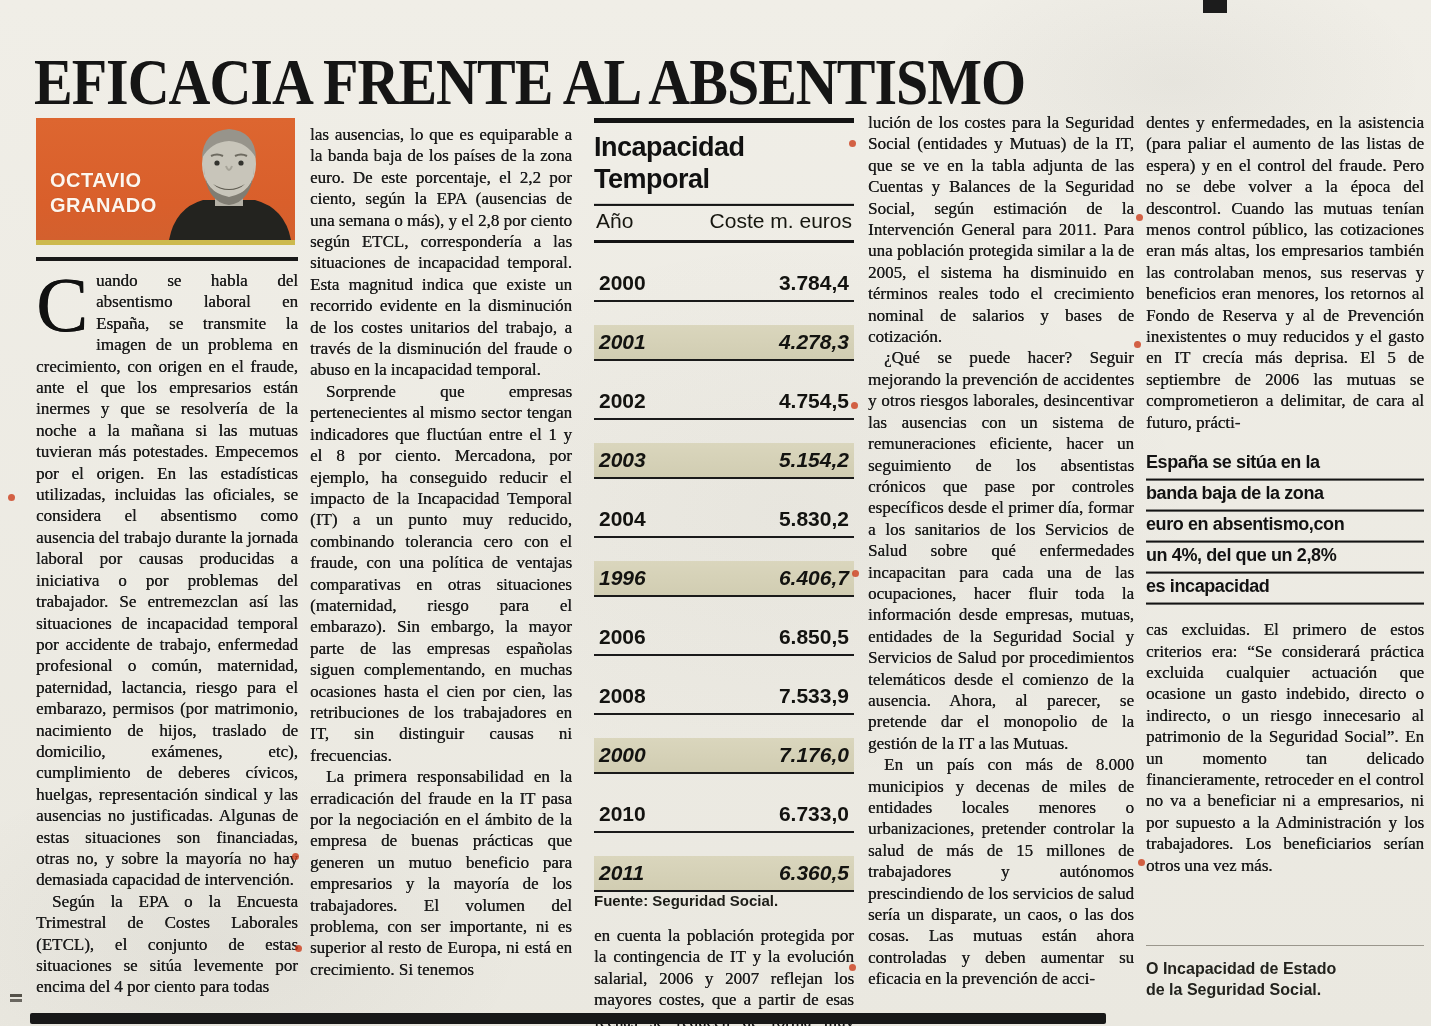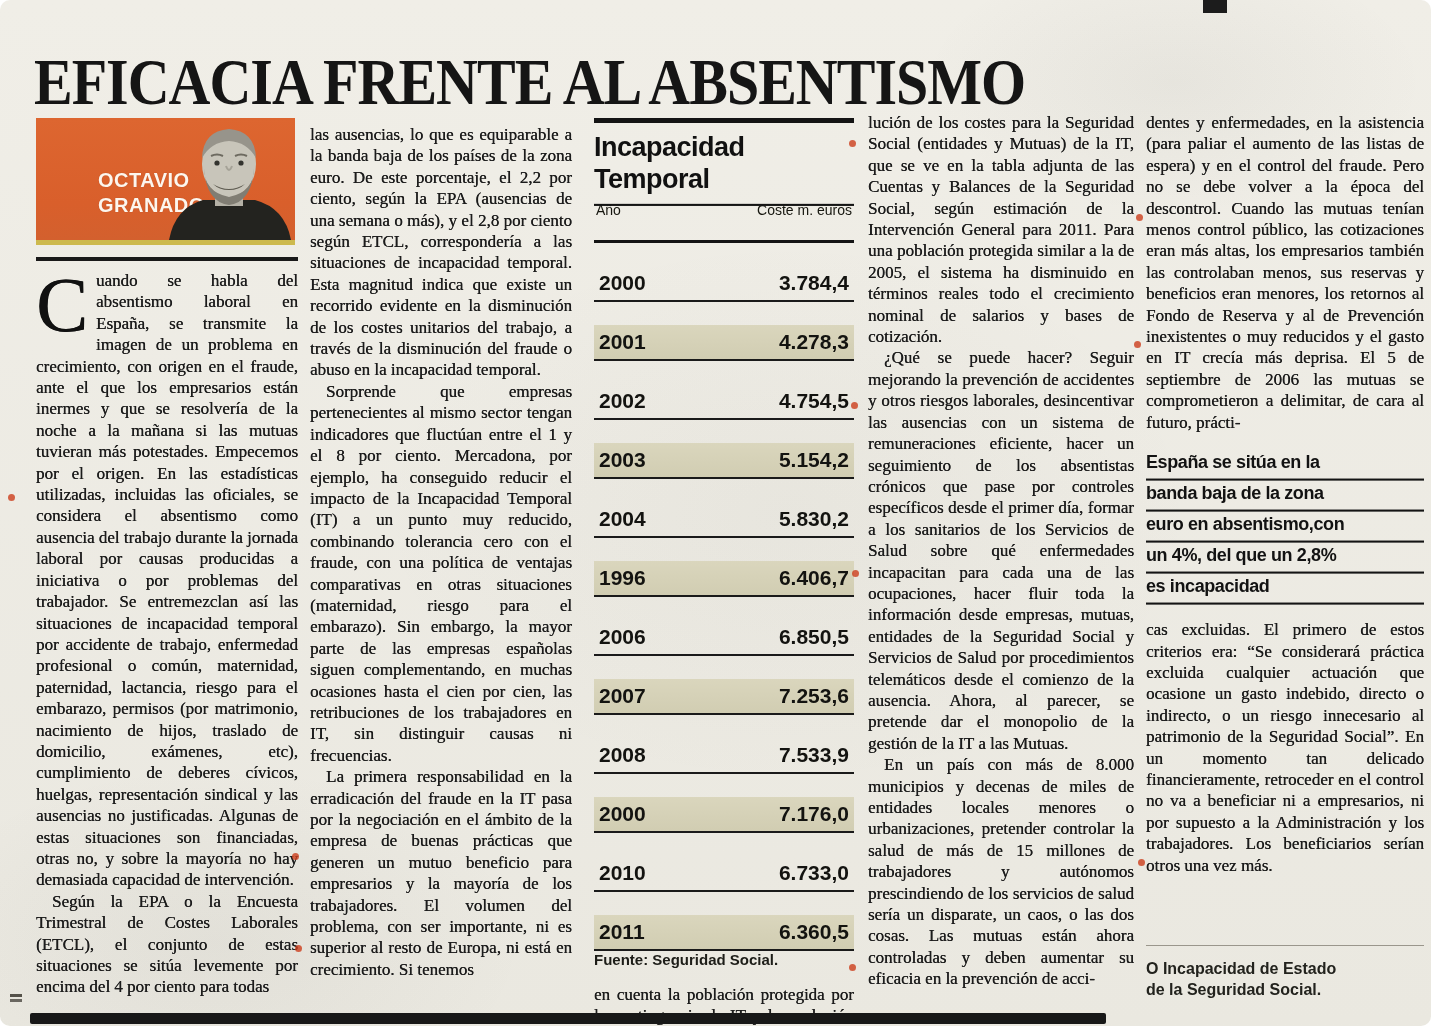--- a/index.html
+++ b/index.html
@@ -5,21 +5,20 @@
   html,body{margin:0;padding:0;}
   .page{
     position:relative;width:1431px;height:1026px;overflow:hidden;
     color:#1b1b1b;
     font-family:"Liberation Serif","DejaVu Serif",serif;
     background:
       radial-gradient(ellipse 420px 220px at 82% 8%, rgba(60,60,55,.05), transparent 60%),
       radial-gradient(ellipse 520px 300px at 15% 92%, rgba(60,60,55,.05), transparent 60%),
       radial-gradient(ellipse 600px 400px at 55% 50%, rgba(60,60,50,.03), transparent 70%),
       linear-gradient(#f0eee7,#eae8e0);
-    border-radius: 10px;
   }
   .headline{
     position:absolute;left:34px;top:6px;width:1000px;
     font-size:58px;font-weight:700;letter-spacing:-1px;color:#151515;
     transform:scaleY(1.12);transform-origin:left top;white-space:nowrap;
   }
   .col{position:absolute;top:118px;width:262px;height:915px;}
   .col1{left:36px;}
   .col2{left:310px;top:124px;}
   .col3{left:594px;width:260px;}
@@ -37,44 +36,44 @@
   
   .author-box{
     position:relative;width:259px;height:122px;overflow:hidden;
     background:linear-gradient(180deg,#dd6630 0%,#d95f2b 70%,#d3602e 100%);
     border-bottom:5px solid #cdb94e;
   }
   .author-name{
     position:absolute;left:14px;top:50px;
     font-family:"Liberation Sans","DejaVu Sans",sans-serif;
     font-weight:700;font-size:20px;line-height:25px;letter-spacing:.5px;
-    color:#fdf6ee;text-shadow:0 0 1px rgba(120,40,0,.4);margin-left:48px;
+    color:#fdf6ee;text-shadow:0 0 1px rgba(120,40,0,.4);
   }
   .author-photo{position:absolute;right:2px;bottom:0;width:128px;height:118px;}
   .black-rule{height:4px;background:#191919;margin:12px 0 9px;}
   
   .table-card{border-top:5px solid #141414;margin-bottom:16px;}
   .t-title{
     font-family:"Liberation Sans","DejaVu Sans",sans-serif;
     font-weight:700;font-size:27px;letter-spacing:-.5px;color:#111;
     padding:7px 0 8px;border-bottom:2px solid #141414;
     transform:scaleY(1.05);transform-origin:left top;
   }
   .t-head{
-    display:flex;justify-content:space-between;height:38px;
-    font-family:"Liberation Sans","DejaVu Sans",sans-serif;
-    font-size:14px;color:#16160f;border-bottom:3px solid #141414;padding:0 2px;
+    display:flex;justify-content:space-between;align-items:center;height:38px;
+    font-family:"Liberation Sans","DejaVu Sans",sans-serif;
+    font-size:21px;color:#16160f;border-bottom:3px solid #141414;padding:0 2px;
   }
   .t-row{
     display:flex;justify-content:space-between;align-items:center;height:34px;
     font-family:"Liberation Sans","DejaVu Sans",sans-serif;
     font-weight:700;font-size:21px;color:#131310;
     border-bottom:2px solid #1a1a1a;padding:0 5px;margin-top:23px;
   }
-  .t-row.shaded{background:linear-gradient(180deg,#dad6bd,#d1cdb2);}
+  .t-row.shaded{background:linear-gradient(180deg,#dad6bd,#d1cdb2);font-style:italic;}
   .t-source{
     font-family:"Liberation Sans","DejaVu Sans",sans-serif;
     font-weight:700;font-size:15px;color:#1d1d18;
   }
   
   .pullquote{
     margin:16px 0 15px;
     font-family:"Liberation Sans","DejaVu Sans",sans-serif;
     font-weight:700;font-size:18px;letter-spacing:-.4px;color:#121212;
   }
@@ -158,24 +157,20 @@
           <span>5.830,2</span>
         </div>
       <div class="t-row shaded">
           <span>1996</span>
           <span>6.406,7</span>
         </div>
       <div class="t-row">
           <span>2006</span>
           <span>6.850,5</span>
         </div>
-      <div class="t-row shaded">
-          <span>2007</span>
-          <span>7.253,6</span>
-        </div>
       <div class="t-row">
           <span>2008</span>
           <span>7.533,9</span>
         </div>
       <div class="t-row shaded">
           <span>2000</span>
           <span>7.176,0</span>
         </div>
       <div class="t-row">
           <span>2010</span>

